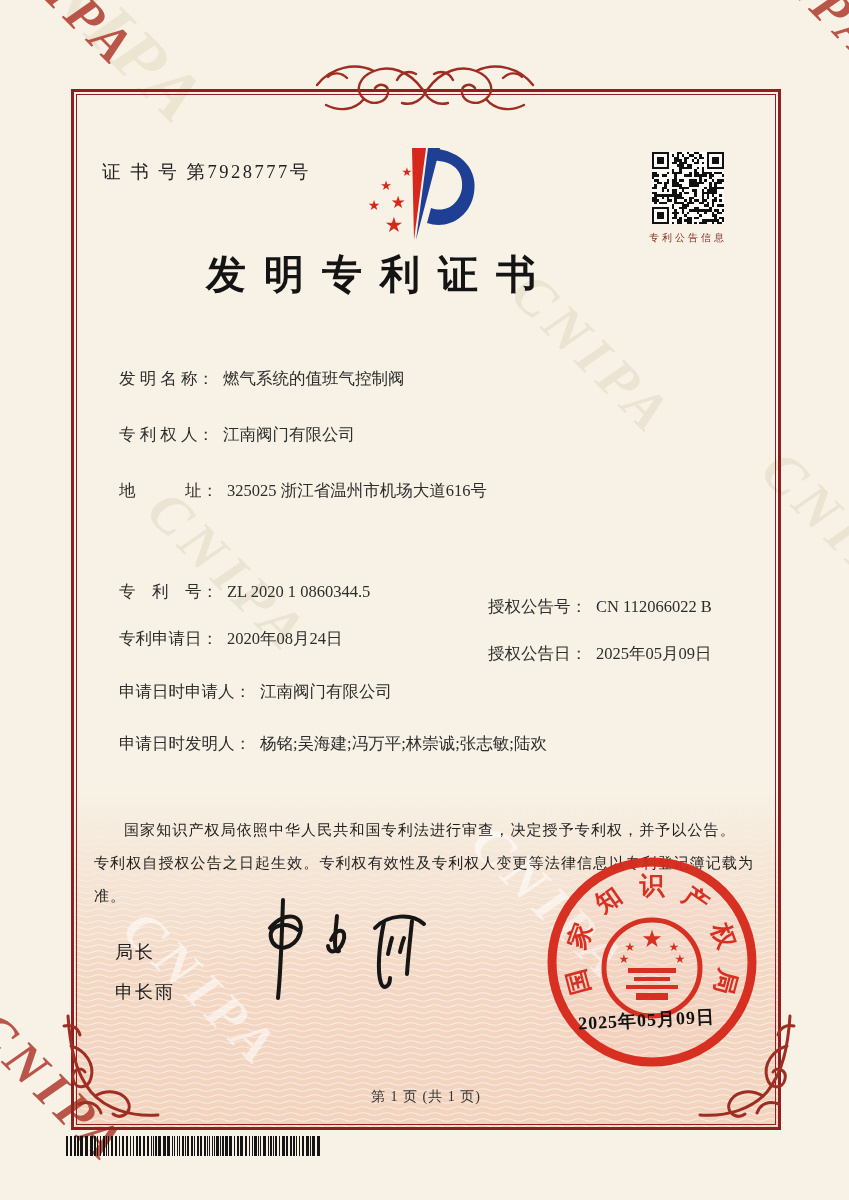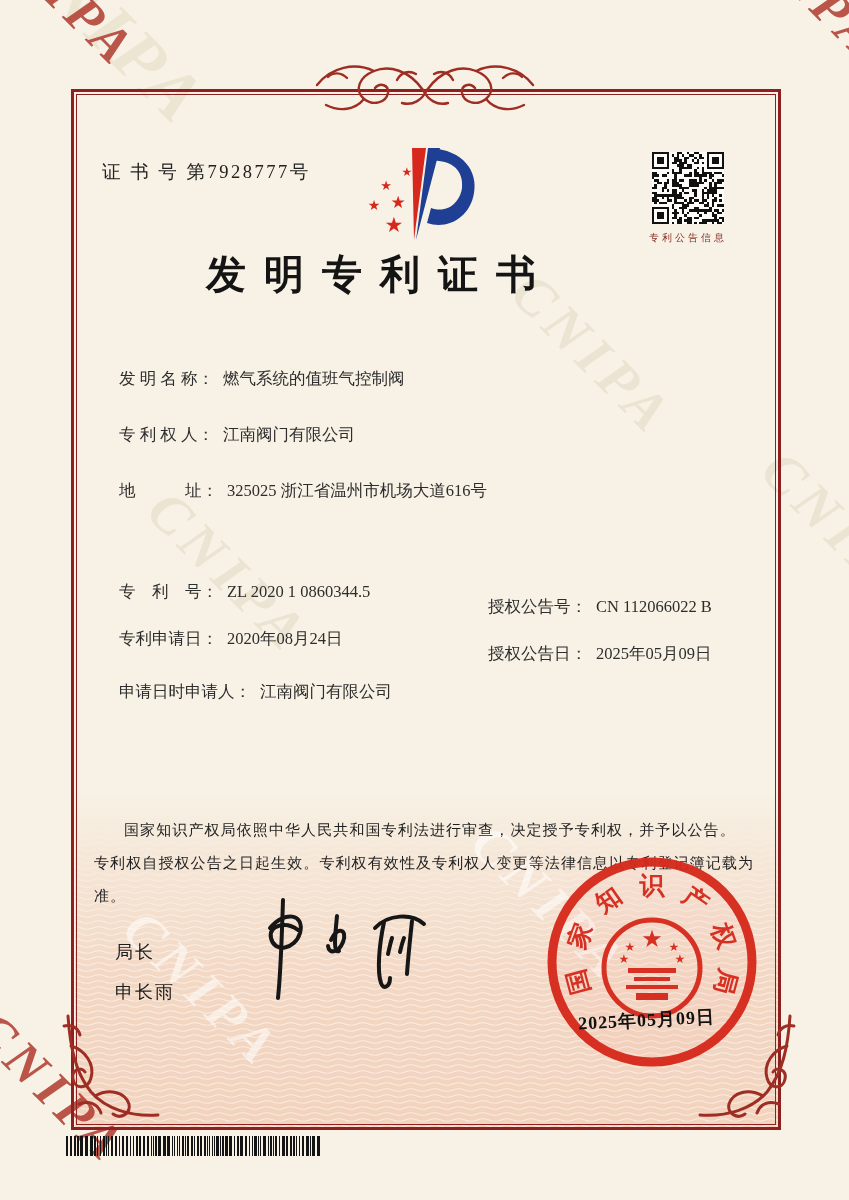--- a/index.html
+++ b/index.html
@@ -542,20 +542,23 @@
     </div>
     <div class="row r6">
       <span class="lbl">专利申请日：</span><span class="val">2020年08月24日</span>
     </div>
     <div class="row r6 col-r">
       <span class="lbl">授权公告日：</span><span class="val">2025年05月09日</span>
     </div>
     <div class="row r7">
       <span class="lbl">申请日时申请人：</span><span class="val">江南阀门有限公司</span>
     </div>
+    <div class="row r8">
+      <span class="lbl">申请日时发明人：</span><span class="val">杨铭;吴海建;冯万平;林崇诚;张志敏;陆欢</span>
+    </div>
 
     <div class="statement">
       <div class="ln1">国家知识产权局依照中华人民共和国专利法进行审查，决定授予专利权，并予以公告。</div>
       <div class="ln2">专利权自授权公告之日起生效。专利权有效性及专利权人变更等法律信息以专利登记簿记载为准。</div>
     </div>
 
     <div class="officer of1">局长</div>
     <div class="officer of2">申长雨</div>
 
     <svg class="signature" width="240" height="118" viewBox="0 0 240 118">
@@ -591,20 +594,21 @@
         <text x="84" y="113" font-size="12" text-anchor="middle">★</text>
         <text x="140" y="113" font-size="12" text-anchor="middle">★</text>
         <rect x="88" y="118" width="48" height="5"></rect>
         <rect x="94" y="127" width="36" height="4"></rect>
         <rect x="86" y="135" width="52" height="4"></rect>
         <rect x="96" y="143" width="32" height="7"></rect>
       </g>
     </svg>
     <div class="seal-date">2025年05月09日</div>
 
+    <div class="footer">第 1 页 (共 1 页)</div>
 
     <svg class="barcode" id="barcode" width="258" height="20">
         <rect x="0" y="0" width="2" height="20" fill="#141414"></rect>
         <rect x="4" y="0" width="2" height="20" fill="#141414"></rect>
         <rect x="8" y="0" width="2" height="20" fill="#141414"></rect>
         <rect x="11" y="0" width="2" height="20" fill="#141414"></rect>
         <rect x="14" y="0" width="3" height="20" fill="#141414"></rect>
         <rect x="19" y="0" width="3" height="20" fill="#141414"></rect>
         <rect x="24" y="0" width="3" height="20" fill="#141414"></rect>
         <rect x="28" y="0" width="2" height="20" fill="#141414"></rect>

